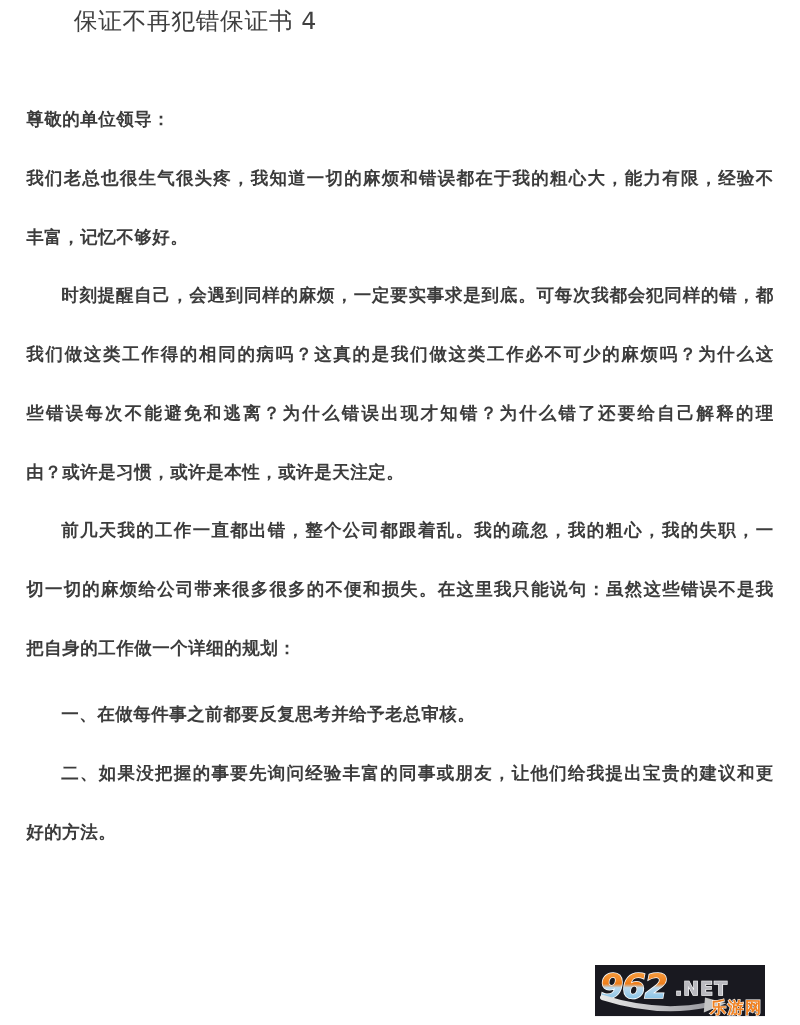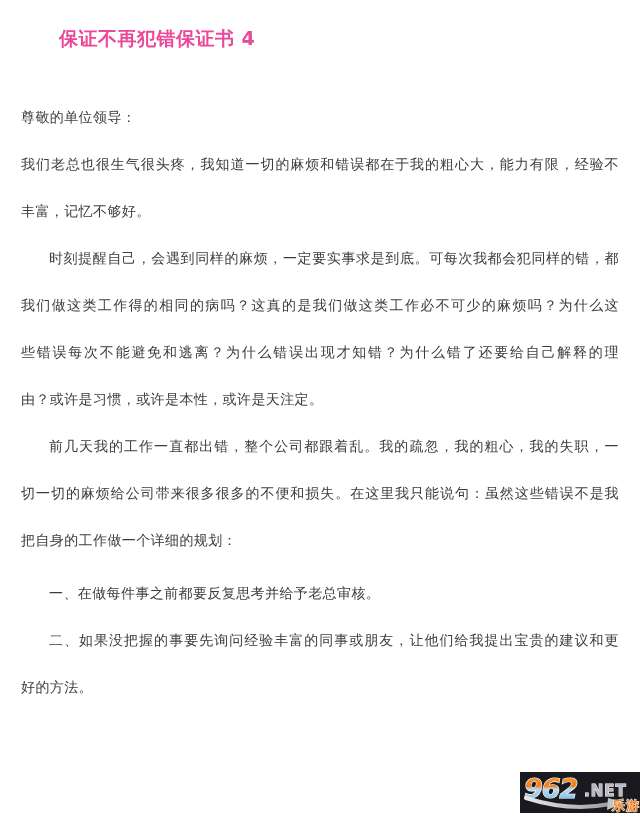--- a/index.html
+++ b/index.html
@@ -9,51 +9,51 @@
     font-family: "DejaVu Sans", "Liberation Sans", sans-serif;
     overflow: hidden;
   }
   .page {
     position: relative;
     width: 640px; height: 820px;
     background: #ffffff;
     overflow: hidden;
   }
   .doc-title {
-    margin: 26px 0 0 59px;
+    margin: 5px 0 0 59px;
     font-size: 19px;
     line-height: 24px;
-    font-weight: bold;
-    color: #ec4899;
+    font-weight: normal;
+    color: #404040;
     letter-spacing: 0.5px;
   }
   .doc-body {
     margin: 44px 21px 0 21px;
     width: 598px;
     color: #3c3c3c;
     font-size: 14px;
     letter-spacing: 0.4px;
   }
-  .para { margin: 0; }
+  .para { margin: 0; font-weight: bold; }
   .line {
     height: 47px;
     line-height: 47px;
     overflow: hidden;
   }
   .line.just {
     text-align: justify;
     text-align-last: justify;
     text-justify: inter-character;
   }
   .line.indent { padding-left: 28px; }
   .watermark {
     position: absolute;
     top: 772px;
     right: 0;
-    width: 120px;
+    width: 164px;
     height: 41px;
   }
   .watermark svg { display: block; }
 </style>
 </head>
 <body>
 
 <div class="page">
 
   <h1 class="doc-title">保证不再犯错保证书 4</h1>

